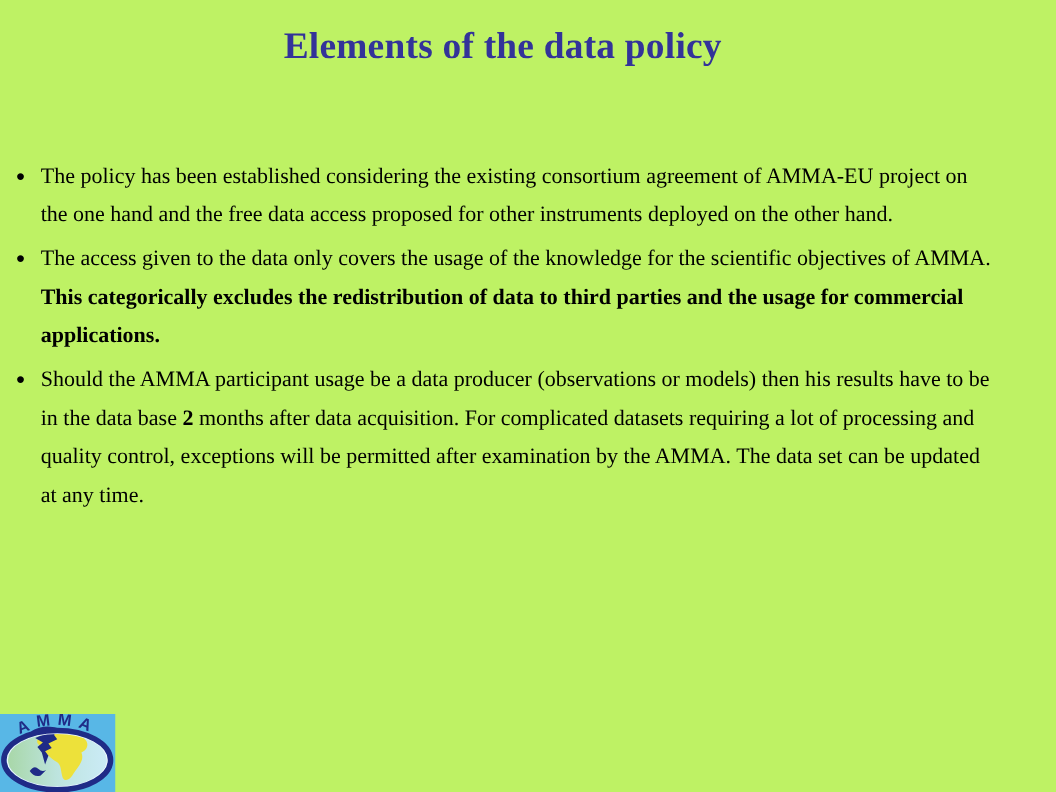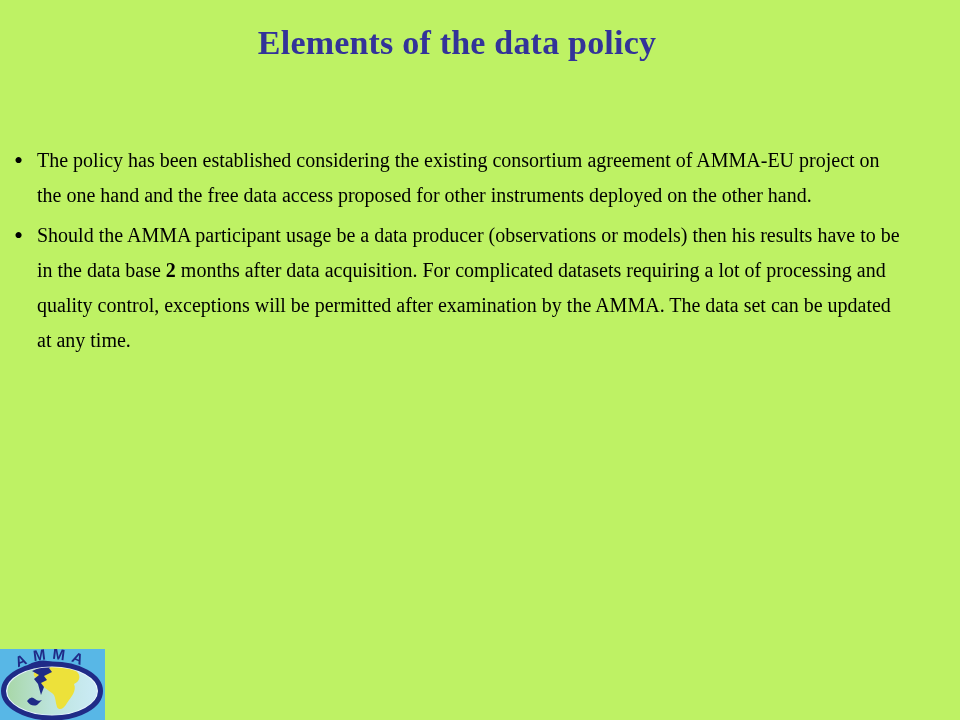--- a/index.html
+++ b/index.html
@@ -66,20 +66,21 @@
 </style>
 </head>
 <body>
 
 <div class="slide">
 
   <h1 class="title">Elements of the data policy</h1>
 
   <ul class="bullets" id="bullet-list">
       <li><span>The policy has been established considering the existing consortium agreement of AMMA-EU project on the one hand and the free data access proposed for other instruments deployed on the other hand.</span></li>
+      <li><span>The access given to the data only covers the usage of the knowledge for the scientific objectives of AMMA. </span><span class="bold">This categorically excludes the redistribution of data to third parties and the usage for commercial applications.</span></li>
       <li><span>Should the AMMA participant usage be a data producer (observations or models) then his results have to be in the data base </span><span class="bold">2</span><span> months after data acquisition. For complicated datasets requiring a lot of processing and quality control, exceptions will be permitted after examination by the AMMA. The data set can be updated at any time.</span></li>
     </ul>
 
   <div class="logo">
     <svg width="105" height="71" viewBox="0 0 105 71" xmlns="http://www.w3.org/2000/svg">
       <defs>
         <linearGradient id="globeGrad" x1="0" y1="0" x2="1" y2="0">
           <stop offset="0" stop-color="#A8D7A8"></stop>
           <stop offset="0.5" stop-color="#BDE4DE"></stop>
           <stop offset="1" stop-color="#CBEBF6"></stop>

